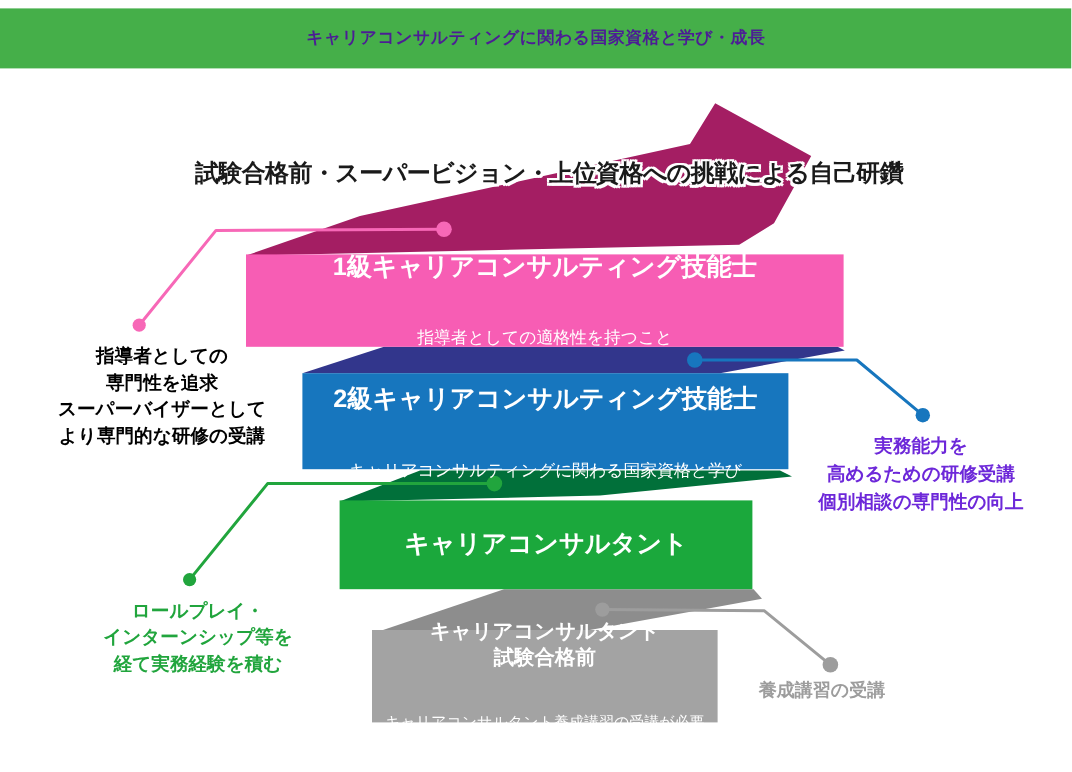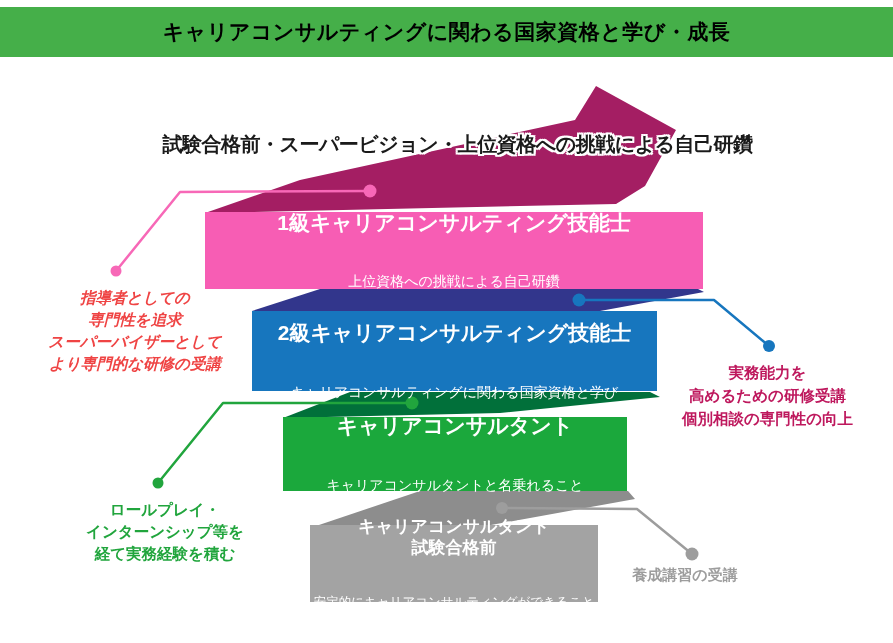--- a/index.html
+++ b/index.html
@@ -4,43 +4,43 @@
 <style>
   html,body{margin:0;padding:0;background:#fff;}
   .stage{
     position:relative;width:893px;height:643px;background:#ffffff;overflow:hidden;
     font-family:"Liberation Sans","DejaVu Sans",sans-serif;
   }
   .header{
     position:absolute;left:0;top:7px;width:893px;height:50px;background:#45AF49;
     display:flex;align-items:center;justify-content:center;
   }
-  .header .title{color:#000000;font-size:21px;font-weight:800;letter-spacing:0.5px;}
+  .header .title{color:#4c1d95;font-size:14px;font-weight:800;letter-spacing:0.5px;}
   .diagram-svg{position:absolute;left:0;top:0;}
   .arrow-caption{
     position:absolute;left:140px;top:131px;width:635px;text-align:center;
     font-size:20px;font-weight:900;color:#1a1a1a;letter-spacing:-0.5px;
     text-shadow:-2px -2px 0 #fff,2px -2px 0 #fff,-2px 2px 0 #fff,2px 2px 0 #fff,
                  0 -2px 0 #fff,0 2px 0 #fff,-2px 0 0 #fff,2px 0 0 #fff;
   }
   .band-label{
     position:absolute;display:flex;flex-direction:column;align-items:center;
     justify-content:center;color:#ffffff;text-align:center;gap:32px;
   }
   .band-label .band-title{font-size:21px;font-weight:800;line-height:1.25;white-space:pre-line;}
   .band-label .band-subtitle{font-size:14px;margin-top:5px;}
   .band-l1{left:205px;top:212px;width:498px;height:77px;}
   .band-l2{left:252px;top:311px;width:405px;height:100px;}
   .band-l3{left:283px;top:417px;width:344px;height:74px;}
   .band-l4{left:310px;top:525px;width:288px;height:77px;}
   .band-l4 .band-title{font-size:17px;}
   .band-l4 .band-subtitle{font-size:12.5px;margin-top:4px;}
   .note{position:absolute;text-align:center;font-weight:800;white-space:pre-line;}
-  .note-1{left:20px;top:287px;width:230px;font-size:15.5px;line-height:22px;color:#ef4444;font-style:italic;}
-  .note-2{left:645px;top:361px;width:245px;font-size:15.5px;line-height:23px;color:#be185d;}
+  .note-1{left:20px;top:287px;width:230px;font-size:15.5px;line-height:22px;color:#000000;}
+  .note-2{left:645px;top:361px;width:245px;font-size:15.5px;line-height:23px;color:#6d28d9;}
   .note-3{left:45px;top:499px;width:240px;font-size:15.5px;line-height:22px;color:#21A53D;}
   .note-4{left:590px;top:566px;width:190px;font-size:15px;color:#9D9D9D;}
 </style>
 </head>
 <body>
 
 <div class="stage">
 
   <div class="header">
     <div class="title">キャリアコンサルティングに関わる国家資格と学び・成長</div>
@@ -73,34 +73,33 @@
 
     <polyline points="502,508 637,509 692,554" fill="none" stroke-width="2.5" stroke-linejoin="round" stroke-linecap="round" stroke="#9D9D9D"></polyline>
     <circle cx="502" cy="508" r="6" fill="#9D9D9D"></circle>
     <circle cx="692" cy="554" r="6.5" fill="#9D9D9D"></circle>
   </svg>
 
   <div class="arrow-caption">試験合格前・スーパービジョン・上位資格への挑戦による自己研鑽</div>
 
   <div class="band-label band-l1">
     <div class="band-title">1級キャリアコンサルティング技能士</div>
-    <div class="band-subtitle">上位資格への挑戦による自己研鑽</div>
+    <div class="band-subtitle">指導者としての適格性を持つこと</div>
   </div>
   <div class="band-label band-l2">
     <div class="band-title">2級キャリアコンサルティング技能士</div>
     <div class="band-subtitle">キャリアコンサルティングに関わる国家資格と学び</div>
   </div>
   <div class="band-label band-l3">
     <div class="band-title">キャリアコンサルタント</div>
-    <div class="band-subtitle">キャリアコンサルタントと名乗れること</div>
   </div>
   <div class="band-label band-l4">
     <div class="band-title">キャリアコンサルタント
 試験合格前</div>
-    <div class="band-subtitle">安定的にキャリアコンサルティングができること</div>
+    <div class="band-subtitle">キャリアコンサルタント養成講習の受講が必要</div>
   </div>
 
   <div class="note note-1">指導者としての
 専門性を追求
 スーパーバイザーとして
 より専門的な研修の受講</div>
   <div class="note note-2">実務能力を
 高めるための研修受講
 個別相談の専門性の向上</div>
   <div class="note note-3">ロールプレイ・

